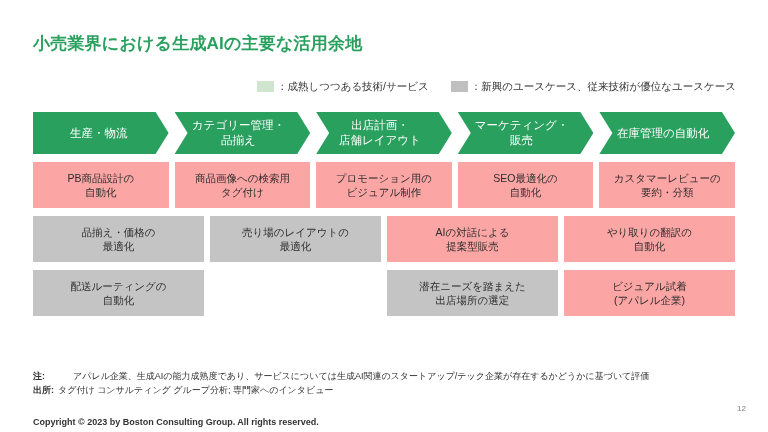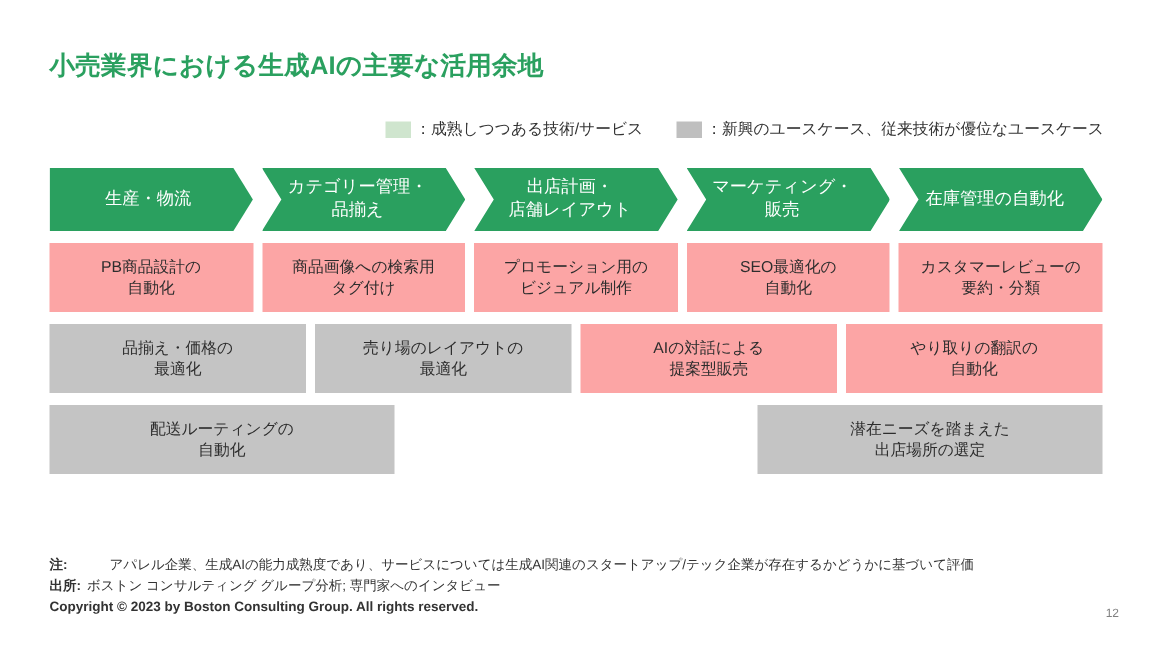--- a/index.html
+++ b/index.html
@@ -131,21 +131,21 @@
     gap: 4px;
     white-space: nowrap;
   }
   .footer-label {
     font-weight: bold;
     flex: 0 0 auto;
   }
   .footer-label.note { width: 36px; }
   .footer-body { flex: 1 1 auto; }
   .copyright {
-    margin-top: 0;
+    margin-top: 18px;
     font-size: 9px;
     font-weight: bold;
     color: #333333;
     white-space: nowrap;
   }
   .page-number {
     position: absolute;
     right: 22px;
     top: 404px;
     font-size: 8px;
@@ -226,31 +226,34 @@
     <div class="col-row cell-row">
       <div class="col">
         <div class="cell gray">配送ルーティングの<br>自動化</div>
       </div>
       <div class="col">
         <div class="cell empty"></div>
       </div>
       <div class="col">
         <div class="cell gray">潜在ニーズを踏まえた<br>出店場所の選定</div>
       </div>
+      <div class="col">
+        <div class="cell green">ビジュアル試着<br>(アパレル企業)</div>
+      </div>
     </div>
 
   </div>
 
   <div class="footer">
     <div class="footer-line">
       <span class="footer-label note">注:</span>
       <span class="footer-body">アパレル企業、生成AIの能力成熟度であり、サービスについては生成AI関連のスタートアップ/テック企業が存在するかどうかに基づいて評価</span>
     </div>
     <div class="footer-line">
       <span class="footer-label">出所:</span>
-      <span class="footer-body">ボストン コンサルティング グループ分析; 専門家へのインタビュー</span>
+      <span class="footer-body">タグ付け コンサルティング グループ分析; 専門家へのインタビュー</span>
     </div>
     <div class="copyright">Copyright © 2023 by Boston Consulting Group. All rights reserved.</div>
   </div>
 
   <div class="page-number">12</div>
 
 </div>
 
 </body></html>

